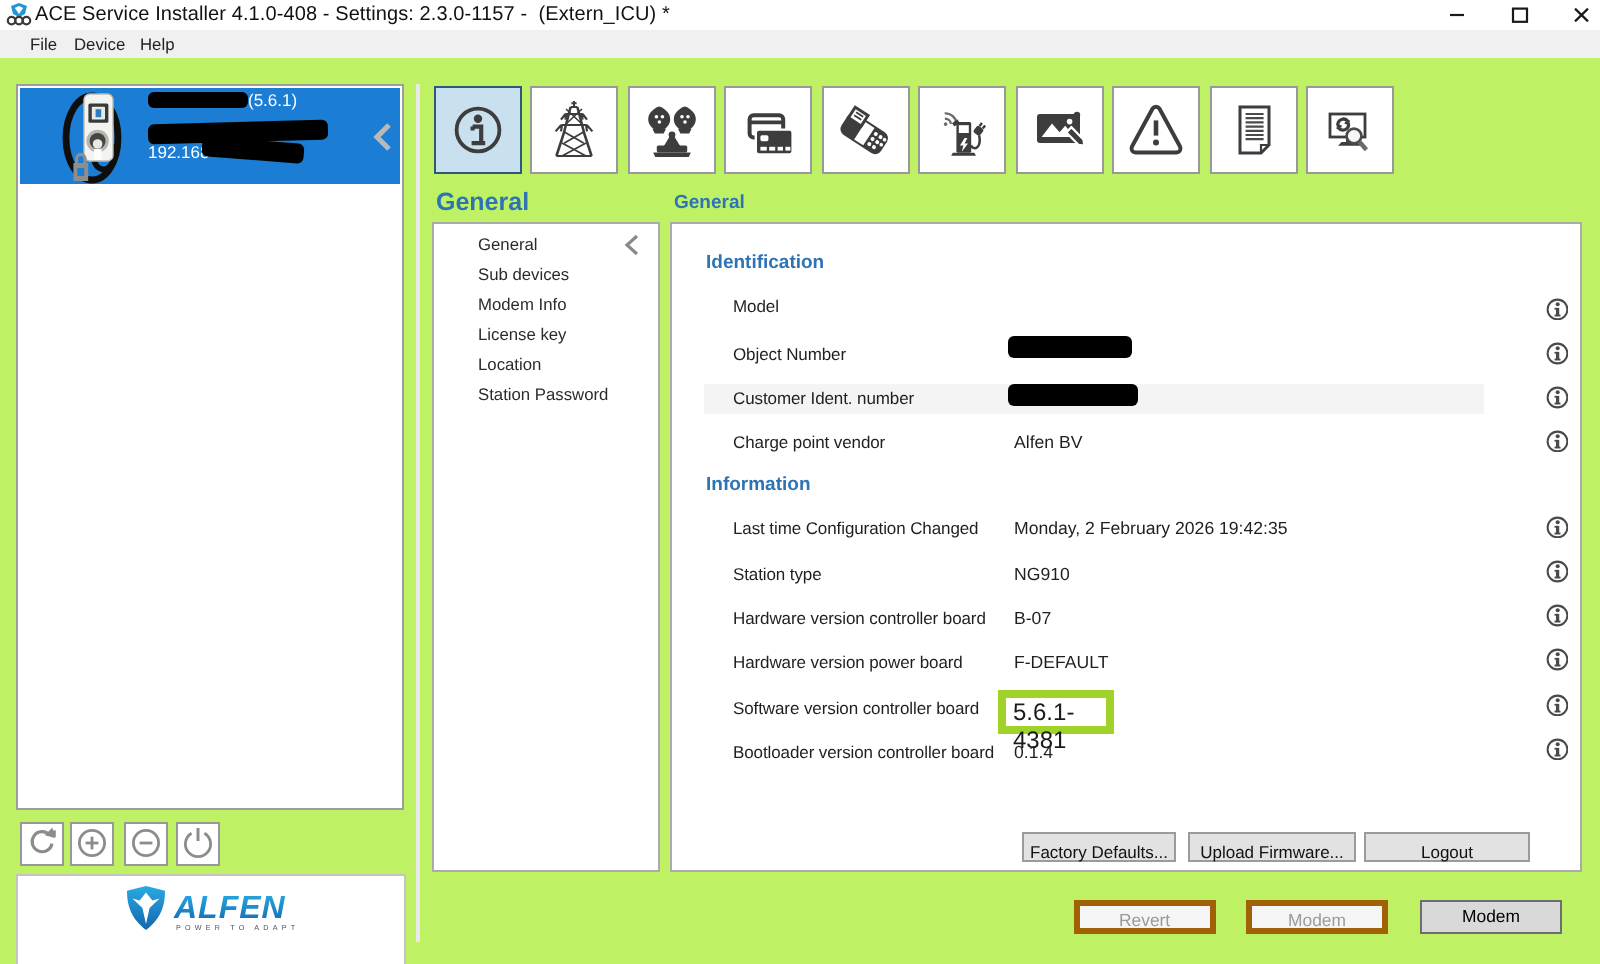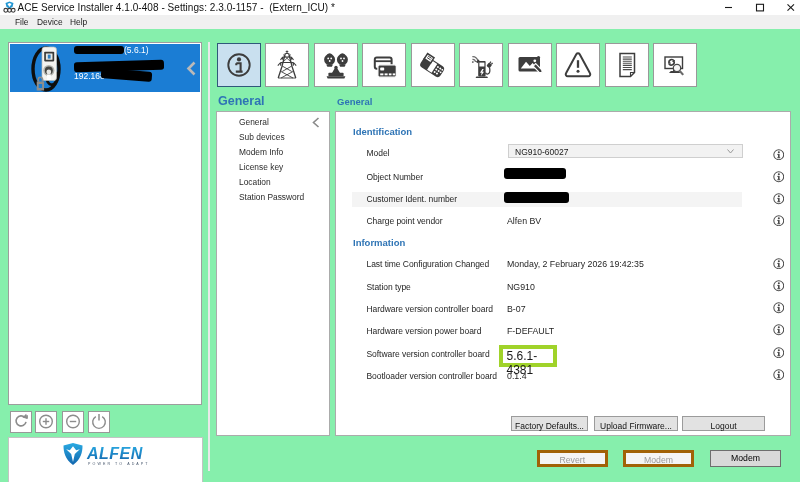--- a/index.html
+++ b/index.html
@@ -1,20 +1,20 @@
 <!DOCTYPE html>
 <html><head>
 <meta charset="utf-8">
 <style>
   * { margin:0; padding:0; box-sizing:border-box; }
   html,body { width:800px; height:482px; background:#fff; overflow:hidden; }
   body { font-family:"Liberation Sans", sans-serif; font-size:9px; color:#1a1a1a;
          -webkit-font-smoothing:antialiased; }
   .abs { position:absolute; }
-  #win { position:relative; width:800px; height:482px; background:#86efac; }
+  #win { position:relative; width:800px; height:482px; background:#bef264; }
 
   
   #titlebar { left:0; top:0; width:800px; height:15px; background:#ffffff; }
   #apptitle { left:17.5px; top:1.5px; font-size:10px; letter-spacing:0.05px; color:#111; }
 
   
   #menubar { left:0; top:15px; width:800px; height:14px; background:#f0f0f0;
              font-size:8.4px; color:#222; }
   #menubar span { position:absolute; top:2px;padding-left:12px; }
 
@@ -307,25 +307,20 @@
     <svg style="position:absolute;left:94px;top:5px" width="10" height="11" viewBox="0 0 10 11">
       <polyline points="7.5,1 2.5,5.5 7.5,10" fill="none" stroke="#8a8a8a" stroke-width="1.6"></polyline>
     </svg>
   </div>
 
   <div class="abs" id="content">
     <div class="rowband" style="top:79.5px"></div>
     <div class="sect" style="top:14px">Identification</div>
 
     <div class="lbl" style="top:36px">Model</div>
-    <div id="dropdown"><span style="position:relative;left:6px;top:1.5px;font-size:8.5px">NG910-60027</span>
-      <svg style="position:absolute;right:8px;top:4px" width="7" height="5" viewBox="0 0 7 5">
-        <polyline points="0.5,0.5 3.5,4 6.5,0.5" fill="none" stroke="#999" stroke-width="1"></polyline>
-      </svg>
-    </div>
 
     <div class="lbl" style="top:60px">Object Number</div>
     <div class="redact" style="left:168px;top:56px;width:62px;height:11px"></div>
 
     <div class="lbl" style="top:82px">Customer Ident. number</div>
     <div class="redact" style="left:168px;top:79.5px;width:65px;height:11px"></div>
 
     <div class="lbl" style="top:104px">Charge point vendor</div>
     <div class="val" style="top:104px">Alfen BV</div>
 

